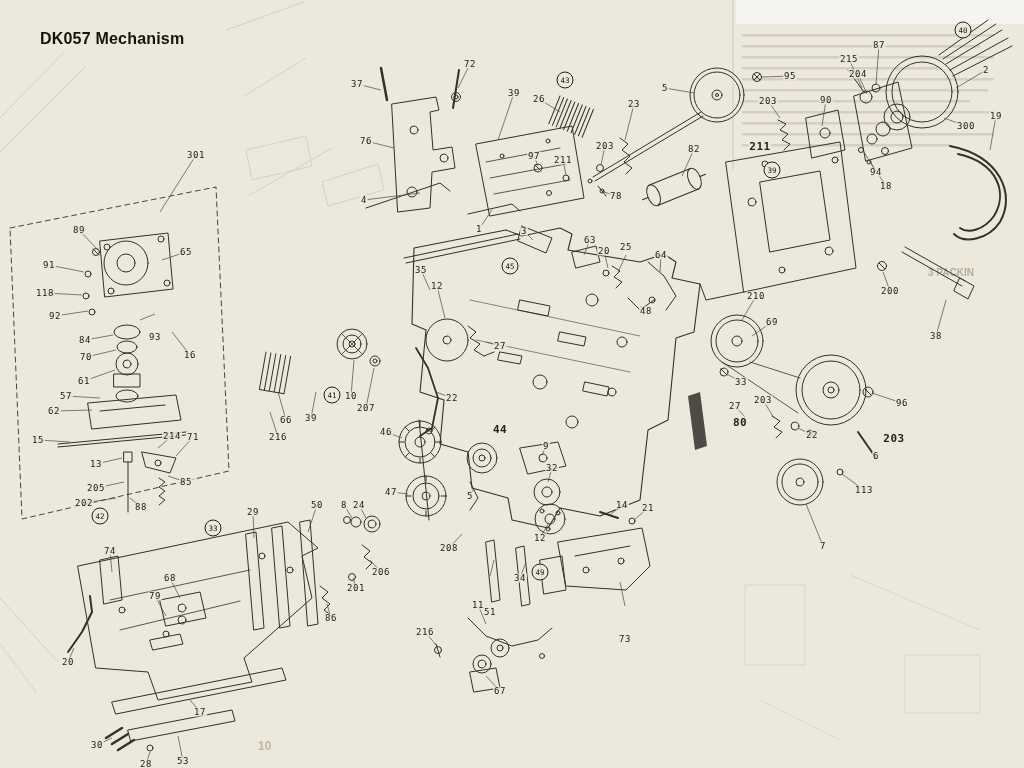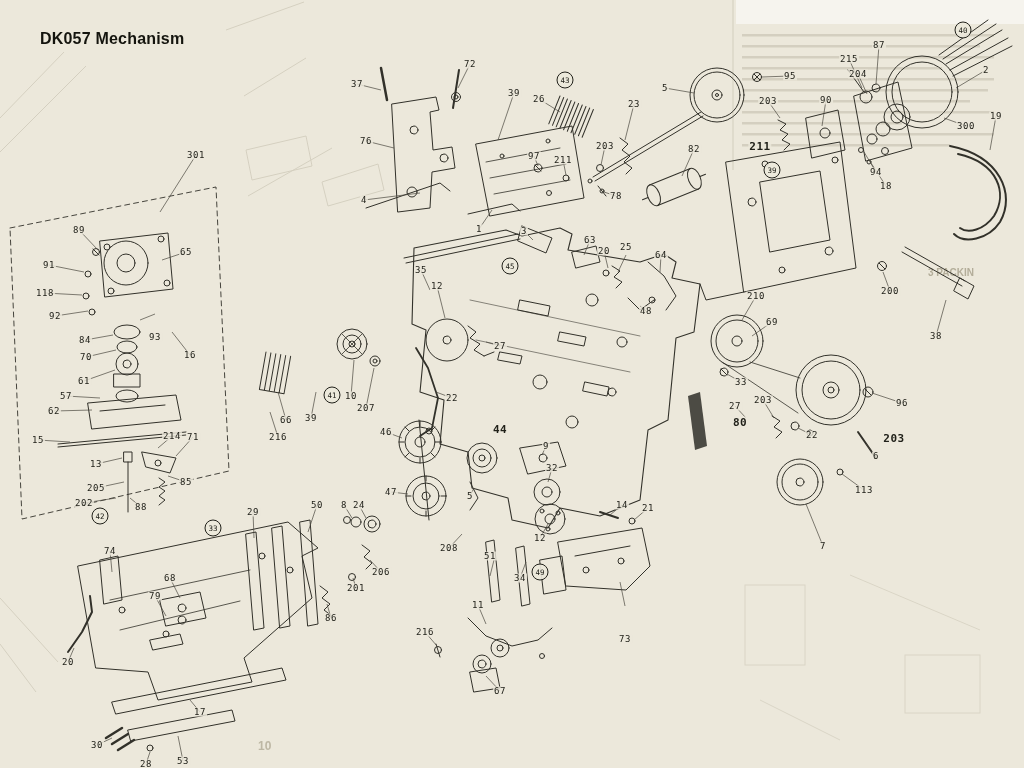--- a/index.html
+++ b/index.html
@@ -534,21 +534,21 @@
       <span class="lbl" style="left: 763px; top: 400px;">203</span>
       <span class="lbl" style="left: 812px; top: 435px;">22</span>
       <span class="lbl" style="left: 902px; top: 403px;">96</span>
       <span class="lbl bold" style="left: 894px; top: 438px;">203</span>
       <span class="lbl" style="left: 876px; top: 456px;">6</span>
       <span class="lbl" style="left: 864px; top: 490px;">113</span>
       <span class="lbl" style="left: 823px; top: 546px;">7</span>
       <span class="lbl" style="left: 540px; top: 538px;">12</span>
       <span class="lbl" style="left: 622px; top: 505px;">14</span>
       <span class="lbl" style="left: 648px; top: 508px;">21</span>
-      <span class="lbl" style="left: 490px; top: 556px;">51</span>
+      <span class="lbl" style="left: 490px; top: 612px;">51</span>
       <span class="lbl" style="left: 520px; top: 578px;">34</span>
       <span class="lbl" style="left: 625px; top: 606px; margin-top: 33px;">73</span>
       <span class="lbl" style="left: 478px; top: 605px;">11</span>
       <span class="lbl" style="left: 425px; top: 632px;">216</span>
       <span class="lbl" style="left: 500px; top: 691px;">67</span>
       <span class="lbl" style="left: 110px; top: 551px;">74</span>
       <span class="lbl" style="left: 170px; top: 578px;">68</span>
       <span class="lbl" style="left: 155px; top: 596px;">79</span>
       <span class="lbl" style="left: 68px; top: 662px;">20</span>
       <span class="lbl" style="left: 200px; top: 712px;">17</span>

